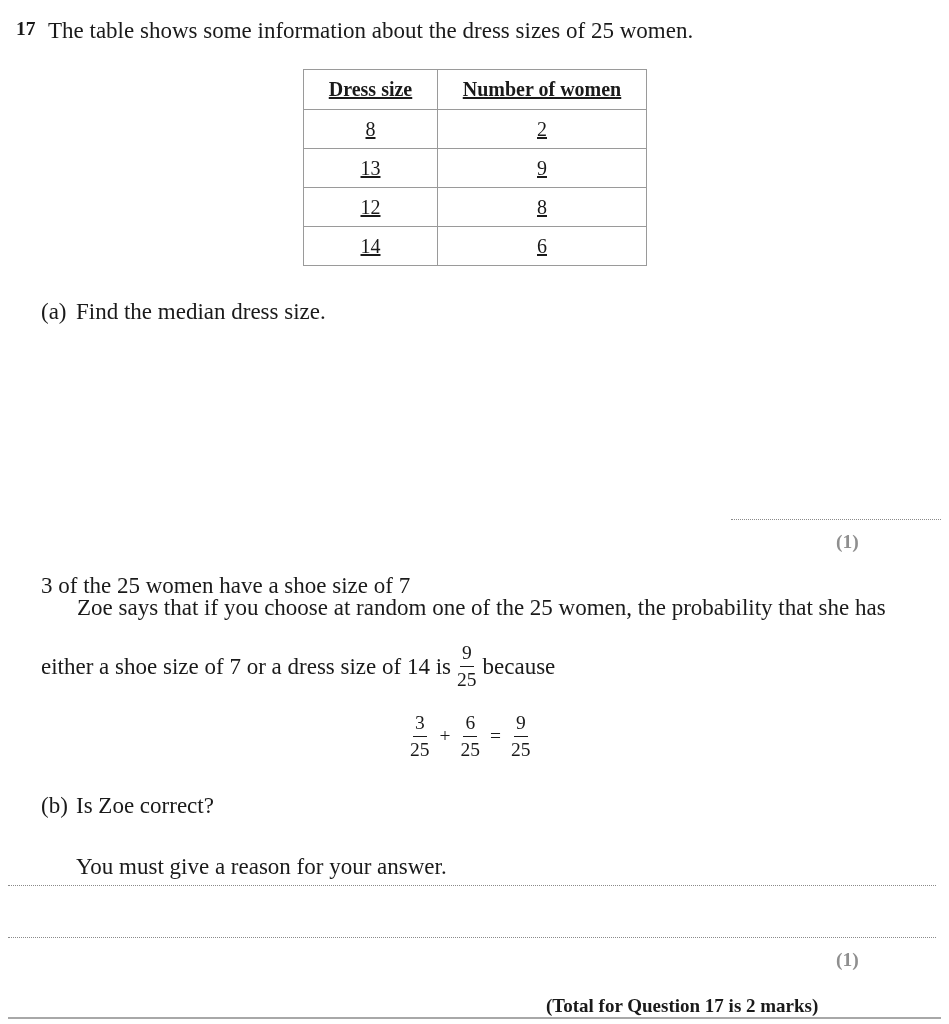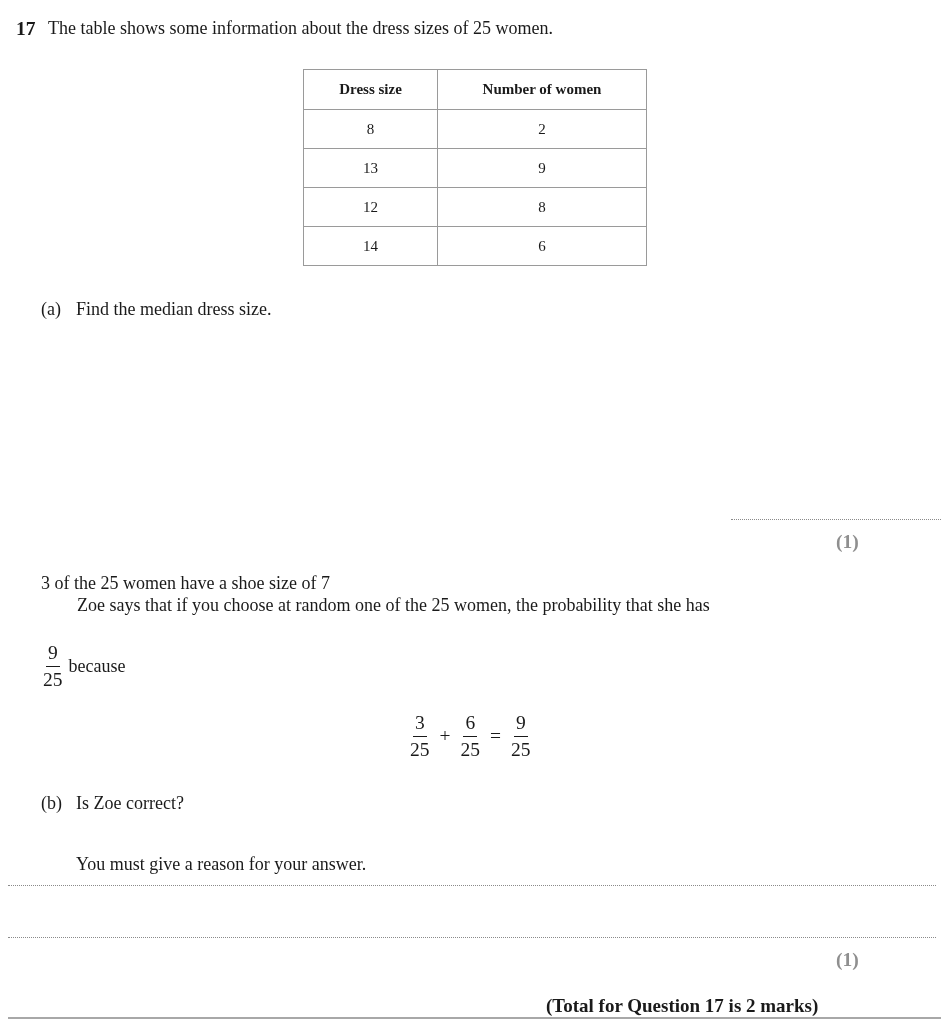--- a/index.html
+++ b/index.html
@@ -1,24 +1,24 @@
 <!DOCTYPE html>
 <html><head>
 <meta charset="utf-8">
 <style>
   html, body { margin:0; padding:0; background:#ffffff; }
   body { width:949px; height:1024px; position:relative; overflow:hidden;
          font-family:"Liberation Serif", serif; color:#1a1a1a; }
   .abs { position:absolute; }
-  .txt { font-size:18px; white-space:nowrap; line-height:1; }
+  .txt { font-size:23px; white-space:nowrap; line-height:1; }
   .qnum { left:16px; top:19px; font-weight:bold; font-size:19.5px; }
   .qintro { left:48px; top:19px; }
   table.dt { position:absolute; left:303px; top:69px; border-collapse:collapse; }
   table.dt td, table.dt th { border:1.5px solid #9a9a9a; text-align:center;
-         font-size:15px; height:38px; padding:0; font-weight:normal; }
+         font-size:20px; height:38px; padding:0; font-weight:normal;text-decoration:underline; }
   table.dt th { font-weight:bold; height:39px; }
   table.dt .c1 { width:133px; }
   table.dt .c2 { width:208px; }
   .dots { position:absolute; border-top:1.5px dotted #8a8a8a; height:0; }
   .mark { font-weight:bold; color:#8f8f8f; font-size:19.5px; }
   .frac { display:inline-flex; flex-direction:column; align-items:center;
           vertical-align:middle; font-size:19.5px; line-height:1; }
   .frac .num { padding:0 2px 3px 2px; border-bottom:1.3px solid #1a1a1a; }
   .frac .den { padding:3px 2px 0 2px; }
   .op { font-size:19.5px; margin:0 4px; vertical-align:middle; }
@@ -58,20 +58,21 @@
 
 <div class="abs txt" style="left:41px; top:300px;">(a)</div>
 <div class="abs txt" style="left:76px; top:300px;">Find the median dress size.</div>
 <div class="dots" style="left:731px; width:210px; top:519px;"></div>
 <div class="abs mark" style="left:836px; top:531px;">(1)</div>
 
 <div class="abs txt" style="left:41px; top:574px;">3 of the 25 women have a shoe size of 7</div>
 <div class="abs txt" style="left:41px; top:596px;margin-left:36px;">Zoe says that if you choose at random one of the 25 women, the probability that she has</div>
 
 <div class="abs" style="left:41px; top:643px; white-space:nowrap;">
+  <span class="txt" style="vertical-align:middle;">either a shoe size of 7 or a dress size of 14 is</span>
   <span class="frac">
     <span class="num">9</span>
     <span class="den">25</span>
   </span>
   <span class="txt" style="vertical-align:middle;">because</span>
 </div>
 
 <div class="abs" style="left:408px; top:713px; white-space:nowrap;">
   <span class="frac">
     <span class="num">3</span>

